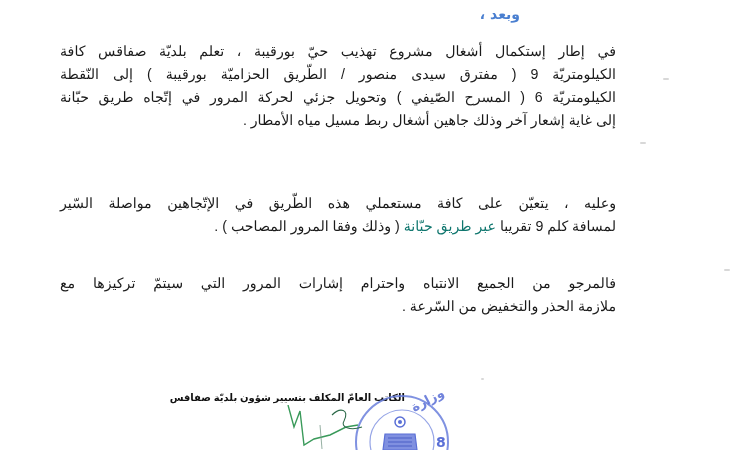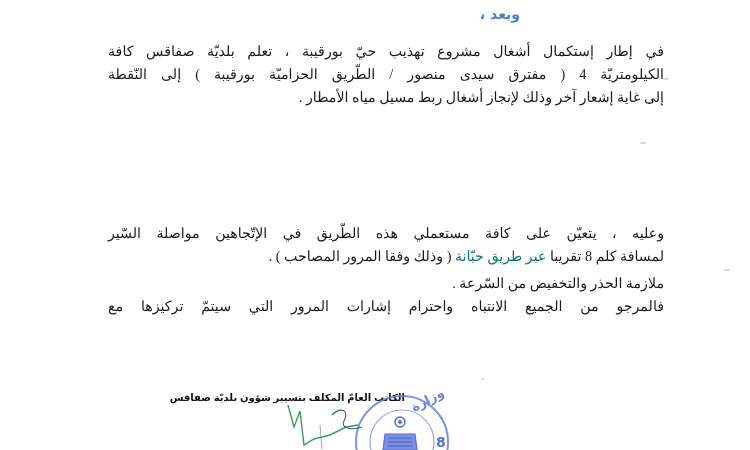--- a/index.html
+++ b/index.html
@@ -14,29 +14,28 @@
   .greeting {
     position: absolute; top: 6px; left: 440px; width: 80px;
     direction: rtl; text-align: right;
     font-size: 14px; font-weight: bold; color: #4a7fd0;
     letter-spacing: 1px;
   }
   .para {
     position: absolute; left: 60px; width: 556px;
     direction: rtl; text-align: justify;
     font-size: 14.2px; line-height: 23px;
-    font-family: Liberation Serif, serif;
-    margin-left: 48px;
+    font-family: Liberation Sans, sans-serif;
   }
   .para .line { display: block; white-space: nowrap; text-align: justify; text-align-last: justify; }
   .para .line.last { text-align-last: right; }
   .hl { color: #e35d77; font-weight: bold; }
   .hl-plain { color: #0f766e; }
   .p1 { top: 40px; }
-  .p2 { top: 222px; }
+  .p2 { top: 192px; }
   .p3 { top: 272px; }
   .signature-title {
     position: absolute; top: 392px; left: 60px; width: 345px;
     direction: rtl; text-align: right;
     font-size: 10px; font-weight: bold; color: #111;
     font-family: "Liberation Sans", "DejaVu Sans", sans-serif;
     white-space: nowrap;
   }
   .stamp {
     position: absolute; left: 352px; top: 392px; width: 100px; height: 100px;
@@ -50,32 +49,33 @@
 </style>
 </head>
 <body>
 
 <div class="page">
 
   <div class="greeting">وبعد ،</div>
 
   <div class="para p1">
     <span class="line">في إطار إستكمال أشغال مشروع تهذيب حيّ بورقيبة ، تعلم بلديّة صفاقس كافة</span>
-    <span class="line">الكيلومتريّة 4 ( مفترق سيدى منصور / الطّريق الحزاميّة بورقيبة ) إلى النّقطة</span>
-    <span class="line last">إلى غاية إشعار آخر وذلك لإنجاز أشغال ربط مسيل مياه الأمطار .</span>
+    <span class="line">الكيلومتريّة 9 ( مفترق سيدى منصور / الطّريق الحزاميّة بورقيبة ) إلى النّقطة</span>
+    <span class="line">الكيلومتريّة 6 ( المسرح الصّيفي ) وتحويل جزئي لحركة المرور في إتّجاه طريق حبّانة</span>
+    <span class="line last">إلى غاية إشعار آخر وذلك جاهين أشغال ربط مسيل مياه الأمطار .</span>
   </div>
 
   <div class="para p2">
     <span class="line">وعليه ، يتعيّن على كافة مستعملي هذه الطّريق في الإتّجاهين مواصلة السّير</span>
-    <span class="line last"><span>لمسافة كلم 8 تقريبا</span> <span class="hl-plain">عبر طريق حبّانة</span> <span>( وذلك وفقا المرور المصاحب ) .</span></span>
+    <span class="line last"><span>لمسافة كلم 9 تقريبا</span> <span class="hl-plain">عبر طريق حبّانة</span> <span>( وذلك وفقا المرور المصاحب ) .</span></span>
   </div>
 
   <div class="para p3">
+    <span class="line">فالمرجو من الجميع الانتباه واحترام إشارات المرور التي سيتمّ تركيزها مع</span>
     <span class="line last">ملازمة الحذر والتخفيض من السّرعة .</span>
-    <span class="line">فالمرجو من الجميع الانتباه واحترام إشارات المرور التي سيتمّ تركيزها مع</span>
   </div>
 
   <div class="signature-title">الكاتب العامّ المكلف بتسيير شؤون بلديّة صفاقس</div>
 
   <svg class="stamp" viewBox="0 0 100 100">
     <circle cx="50" cy="50" r="46" fill="none" stroke="#6a7fdc" stroke-width="2" opacity="0.85"></circle>
     <circle cx="50" cy="50" r="32" fill="none" stroke="#6a7fdc" stroke-width="1.2" opacity="0.7"></circle>
     <text x="62" y="20" font-size="13" font-weight="bold" fill="#5a6fd6" opacity="0.85" transform="rotate(-28 62 20)">وزارة</text>
     <text x="84" y="55" font-size="14" font-weight="bold" fill="#5a6fd6">8</text>
     <circle cx="48" cy="30" r="5" fill="none" stroke="#5a6fd6" stroke-width="1.5"></circle>

